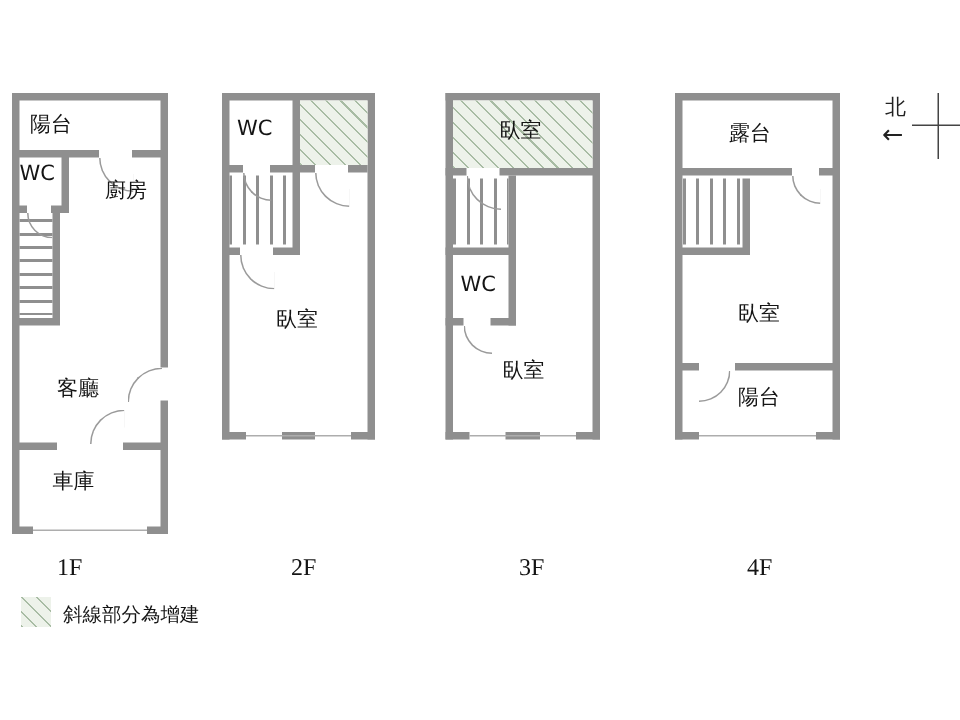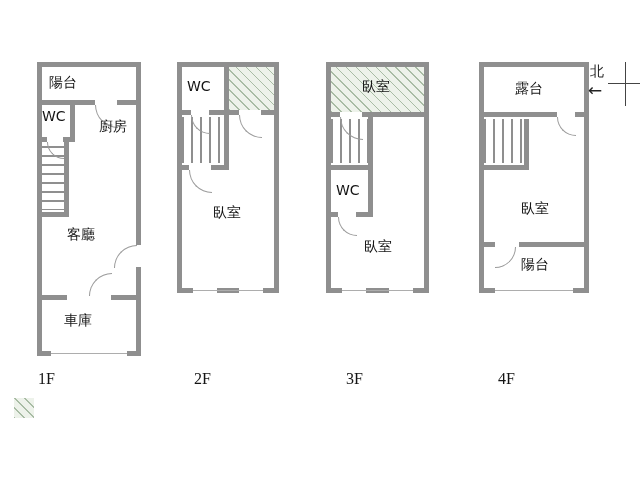--- a/index.html
+++ b/index.html
@@ -1,20 +1,20 @@
 <!DOCTYPE html>
 <html style="--wall: #8f8f8f; --watermark: #a57e56; --hatch_bg: #edf2ea; --hatch_line: #a8bca4; --arc: #9a9a9a;"><head>
 <meta charset="utf-8">
 <style>
   html,body { margin:0; padding:0; background:#fff; }
   .stage {
     position:relative; width:640px; height:480px; background:#fff;
     font-family:"DejaVu Sans","Liberation Sans",sans-serif; overflow:hidden;
   }
-  .floor { position:absolute;margin-left:29px; }
+  .floor { position:absolute; }
   .w { position:absolute; background:var(--wall,#8f8f8f); }
   .thinline { position:absolute; background:#adadad; }
   .stairs-h {
     position:absolute;
     background-image:repeating-linear-gradient(180deg, var(--wall,#8f8f8f) 0 2px, transparent 2px 9px);
   }
   .stairs-v {
     position:absolute;
     background-image:repeating-linear-gradient(90deg, var(--wall,#8f8f8f) 0 2px, transparent 2px 9px);
   }
@@ -65,21 +65,21 @@
     <div class="w" style="left:0;top:233px;width:30px;height:5px"></div>
     <div class="w" style="left:74px;top:233px;width:30px;height:5px"></div>
     <div class="stairs-h" style="left:5px;top:84px;width:22px;height:64px"></div>
     <div class="arc arc-hinge-tr" style="left:58px;top:43px;width:22px;height:22px"></div>
     <div class="arc arc-hinge-tr" style="left:10px;top:80px;width:16px;height:16px"></div>
     <div class="arc arc-hinge-br" style="left:77px;top:183px;width:22px;height:22px"></div>
     <div class="arc arc-hinge-br" style="left:52px;top:211px;width:22px;height:22px"></div>
     <div class="room-label" style="left:12px;top:12px">陽台</div>
     <div class="room-label" style="left:5px;top:46px">WC</div>
     <div class="room-label" style="left:62px;top:56px">廚房</div>
-    <div class="room-label" style="left:30px;top:164px">客廳</div>
+    <div class="room-label" style="left:30px;top:188px">客廳</div>
     <div class="room-label" style="left:27px;top:250px">車庫</div>
   </div>
 
   <div class="floor" style="left:148px;top:62px;width:102px;height:231px">
     <div class="w" style="left:0;top:0;width:102px;height:5px"></div>
     <div class="w" style="left:0;top:0;width:5px;height:231px"></div>
     <div class="w" style="left:97px;top:0;width:5px;height:231px"></div>
     <div class="w" style="left:0;top:226px;width:16px;height:5px"></div>
     <div class="w" style="left:40px;top:226px;width:22px;height:5px"></div>
     <div class="w" style="left:86px;top:226px;width:16px;height:5px"></div>
@@ -149,14 +149,15 @@
   <div class="north-line" style="left:625px;top:62px;width:1px;height:44px"></div>
   <div class="north-line" style="left:608px;top:83px;width:32px;height:1px"></div>
 
 
   <div class="floor-label" style="left:38px;top:370px">1F</div>
   <div class="floor-label" style="left:194px;top:370px">2F</div>
   <div class="floor-label" style="left:346px;top:370px">3F</div>
   <div class="floor-label" style="left:498px;top:370px">4F</div>
 
   <div class="hatch legend-box"></div>
+  <div class="legend-text">斜線部分為增建</div>
 
 </div>
 
 </body></html>

